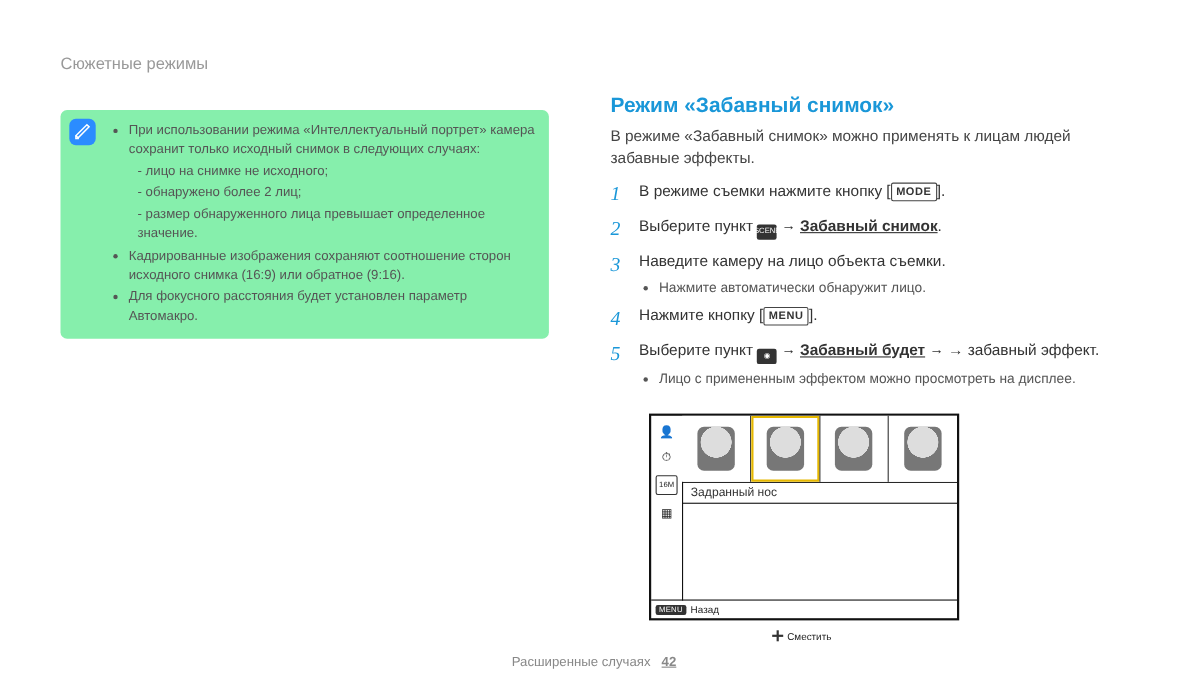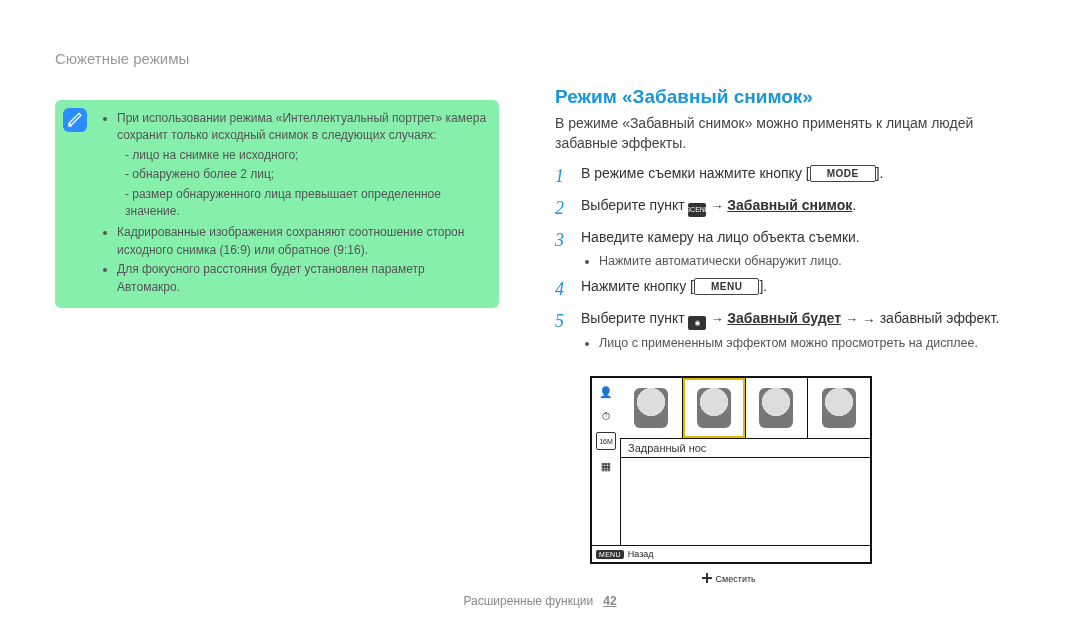--- a/index.html
+++ b/index.html
@@ -101,21 +101,21 @@
     list-style: disc;
     padding-left: 18px;
     margin: 4px 0 0 0;
     font-size: 12.5px;
     color: #555;
   }
   .badge {
     display: inline-block;
     border: 1.2px solid #444;
     border-radius: 2px;
-    padding: 0 16px;
+    padding: 0 4px;
     font-size: 10px;
     font-weight: 700;
     line-height: 15px;
     vertical-align: 1px;
     letter-spacing: 0.5px;
   }
   .icon-chip {
     display: inline-flex;
     width: 18px;
     height: 14px;
@@ -339,16 +339,16 @@
     <span>Задранный нос</span>
   </div>
   <div class="cs-footer">
     <span class="menu-chip">MENU</span>
     <span>Назад</span>
     <span class="move"><span class="dpad"></span><span>Сместить</span></span>
   </div>
 </div>
 
 <div class="page-footer">
-  <span>Расширенные функции</span>
+  <span>Расширенные случаях</span>
   &nbsp;
   <span class="bold">42</span>
 </div>
 
 </body></html>

